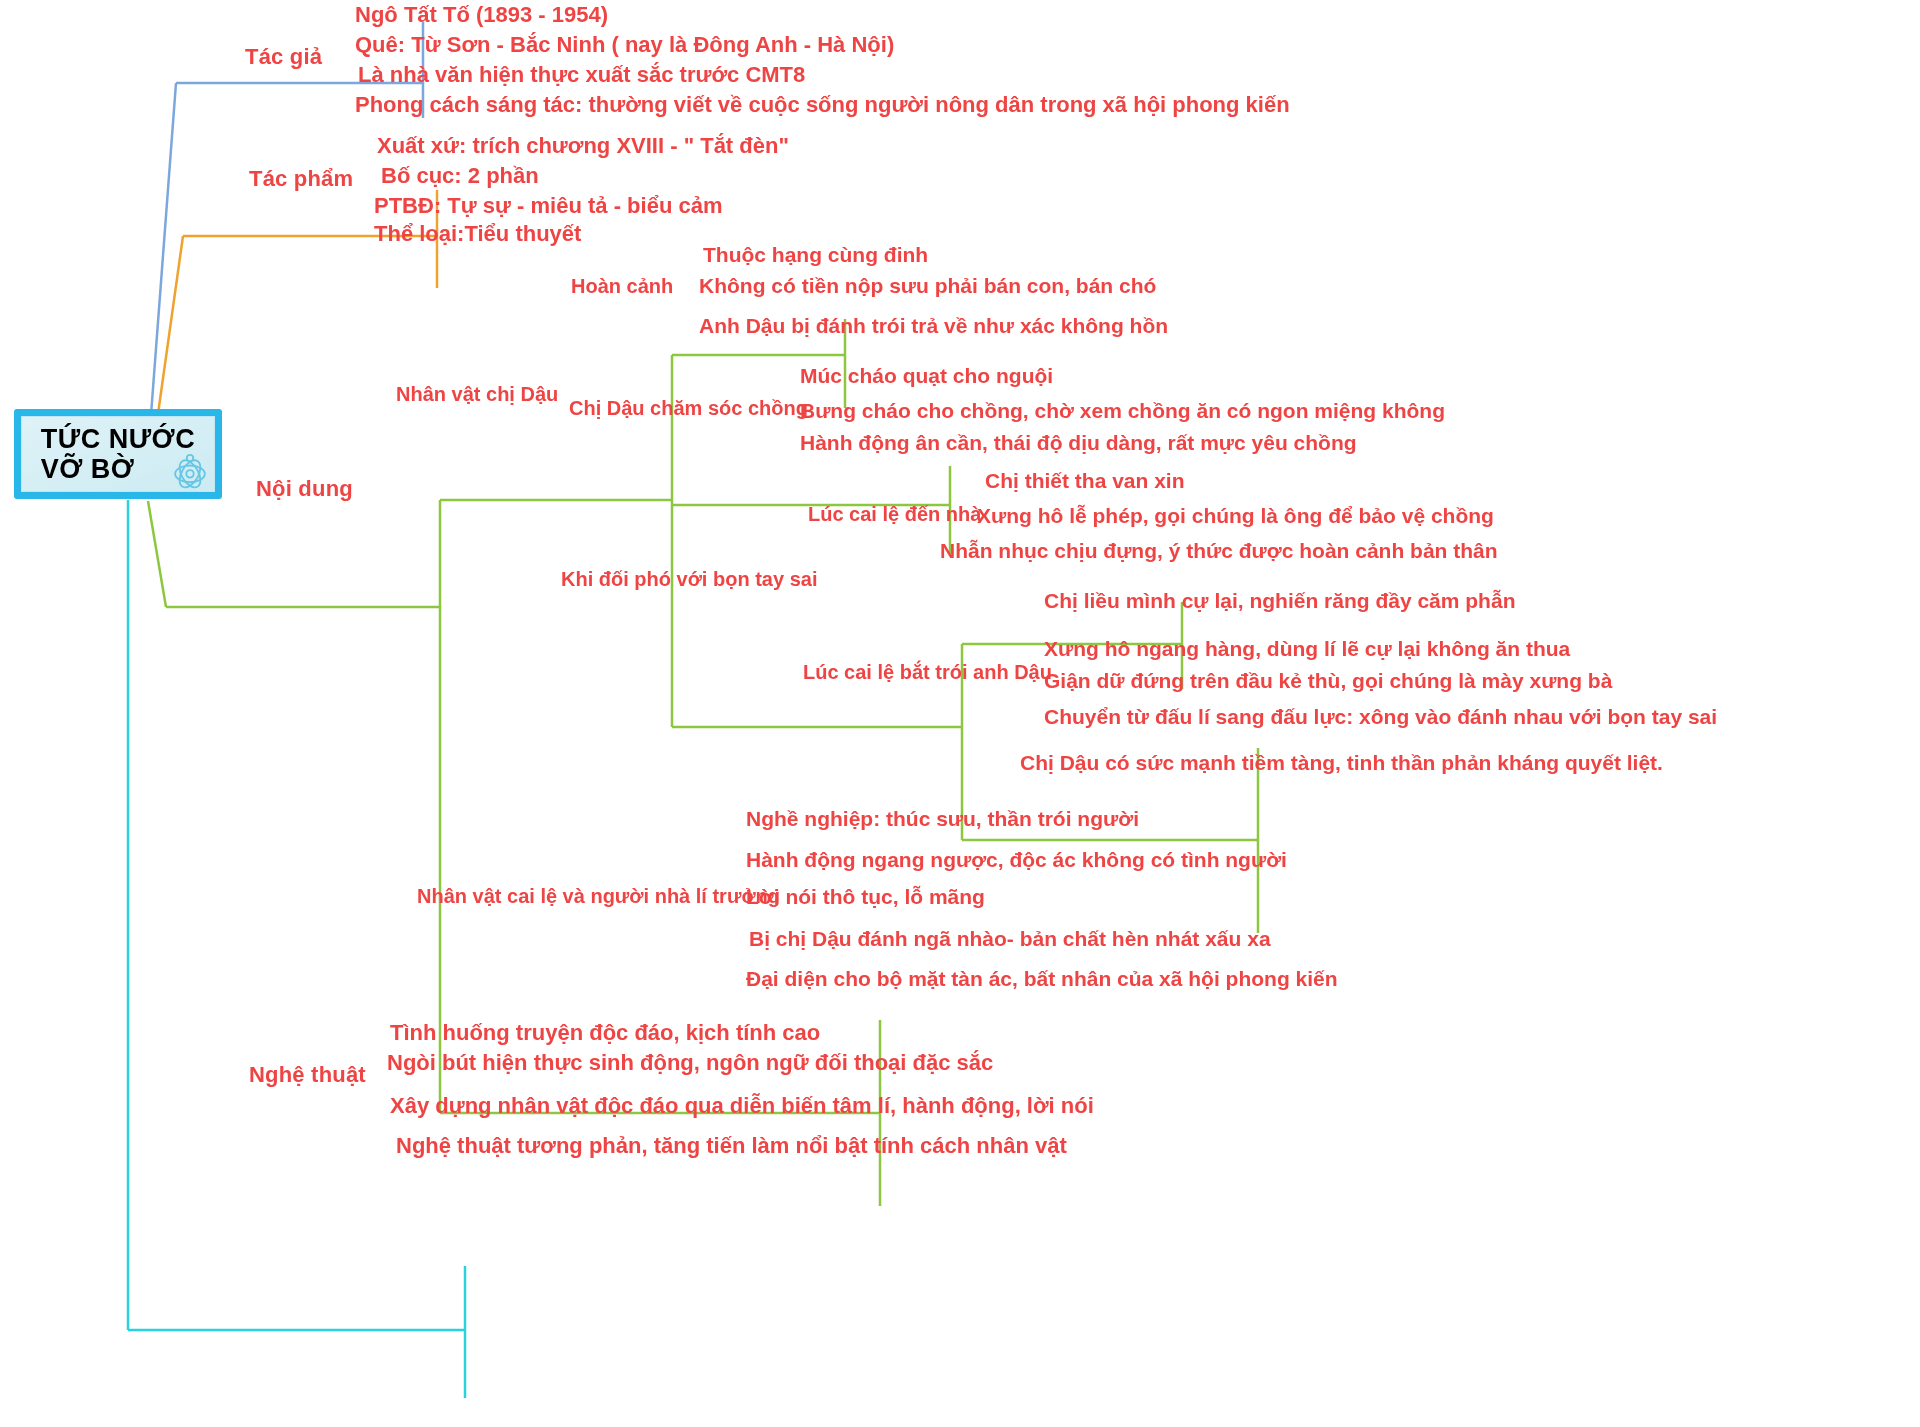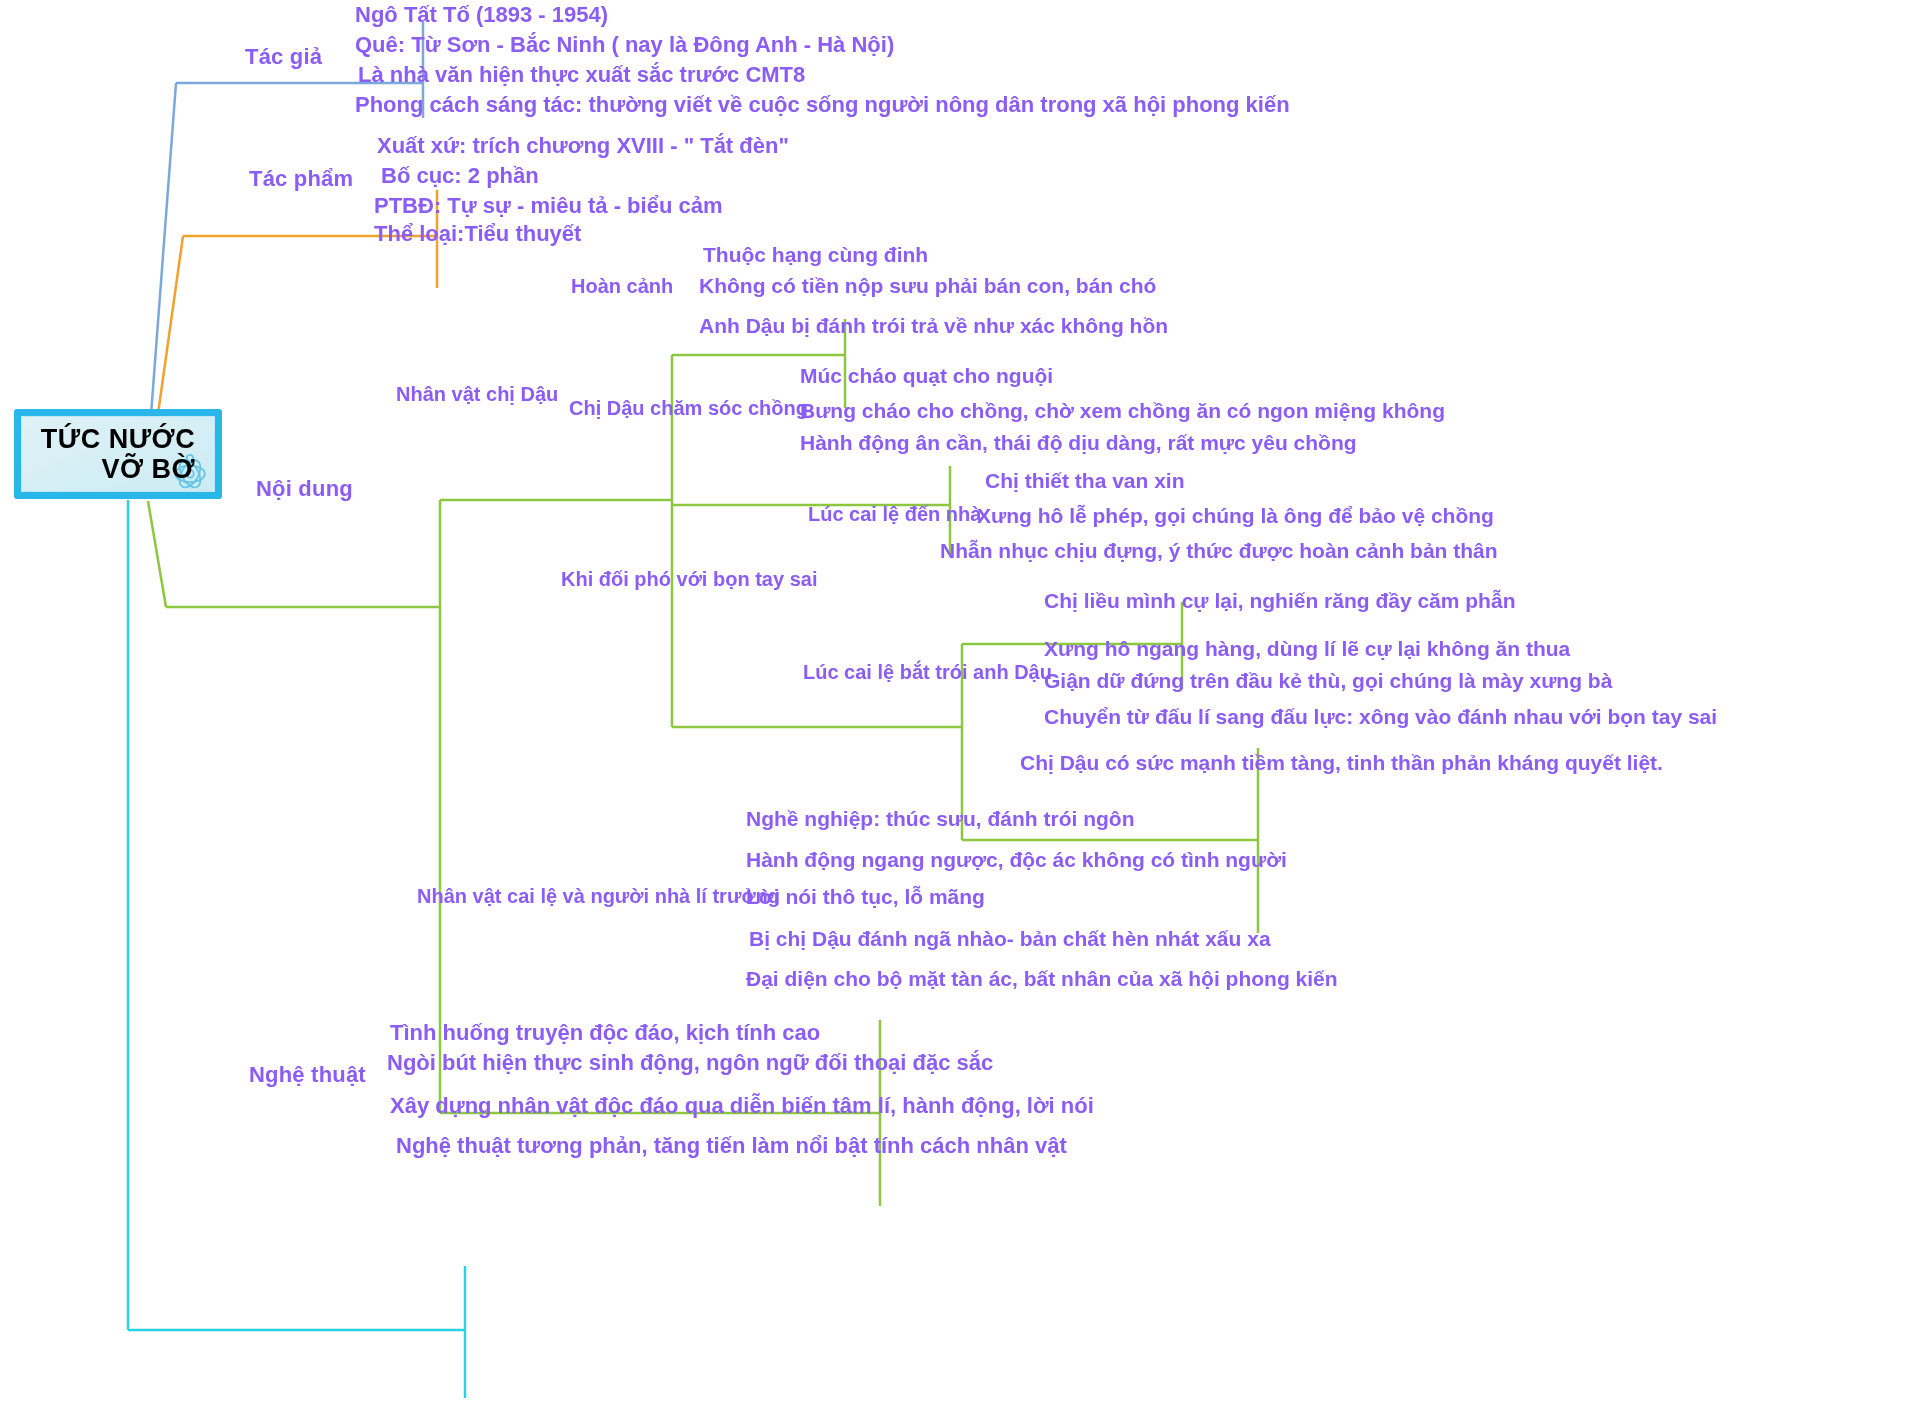--- a/index.html
+++ b/index.html
@@ -18,21 +18,21 @@
   #wires {
     position: absolute;
     left: 0; top: 0;
     width: 1920px;
     height: 1427px;
     pointer-events: none;
   }
   .node {
     position: absolute;
     white-space: nowrap;
-    color: #8b5cf6;
+    color: #ef4444;
     font-weight: bold;
     line-height: 1.05;
   }
   
   .lvl1 {
     font-size: 22px;
     letter-spacing: 0.2px;
   }
   
   .lvl2 {
@@ -66,21 +66,21 @@
     width: 100%;
     height: 100%;
     display: flex;
     align-items: center;
     justify-content: center;
   }
   #root-title {
     font-size: 27px;
     font-weight: bold;
     color: #000;
-    text-align: right;
+    text-align: left;
     line-height: 1.12;
     letter-spacing: 0.5px;
     z-index: 2;
   }
   #root-flower {
     position: absolute;
     right: -4px;
     bottom: -6px;
     width: 58px;
     height: 52px;
@@ -237,21 +237,21 @@
   <div class="node lvl3" style="left:940px; top:540px;">Nhẫn nhục chịu đựng, ý thức được hoàn cảnh bản thân</div>
 
   <div class="node lvl2" style="left:803px; top:662px;">Lúc cai lệ bắt trói anh Dậu</div>
   <div class="node lvl3" style="left:1044px; top:590px;">Chị liều mình cự lại, nghiến răng đầy căm phẫn</div>
   <div class="node lvl3" style="left:1044px; top:630px;margin-top:8px;">Xưng hô ngang hàng, dùng lí lẽ cự lại không ăn thua</div>
   <div class="node lvl3" style="left:1044px; top:670px;">Giận dữ đứng trên đầu kẻ thù, gọi chúng là mày xưng bà</div>
   <div class="node lvl3" style="left:1044px; top:706px;">Chuyển từ đấu lí sang đấu lực: xông vào đánh nhau với bọn tay sai</div>
   <div class="node lvl3" style="left:1020px; top:752px;">Chị Dậu có sức mạnh tiềm tàng, tinh thần phản kháng quyết liệt.</div>
 
   <div class="node lvl2" style="left:417px; top:886px;">Nhân vật cai lệ và người nhà lí trưởng</div>
-  <div class="node lvl3" style="left:746px; top:808px;">Nghề nghiệp: thúc sưu, đánh trói ngôn</div>
+  <div class="node lvl3" style="left:746px; top:808px;">Nghề nghiệp: thúc sưu, thần trói người</div>
   <div class="node lvl3" style="left:746px; top:849px;">Hành động ngang ngược, độc ác không có tình người</div>
   <div class="node lvl3" style="left:746px; top:886px;">Lời nói thô tục, lỗ mãng</div>
   <div class="node lvl3" style="left:749px; top:928px;">Bị chị Dậu đánh ngã nhào- bản chất hèn nhát xấu xa</div>
   <div class="node lvl3" style="left:746px; top:968px;">Đại diện cho bộ mặt tàn ác, bất nhân của xã hội phong kiến</div>
 
   <div class="node lvl1" style="left:249px; top:1063px;">Nghệ thuật</div>
   <div class="node leafA" style="left:390px; top:1021px;">Tình huống truyện độc đáo, kịch tính cao</div>
   <div class="node leafA" style="left:387px; top:1051px;">Ngòi bút hiện thực sinh động, ngôn ngữ đối thoại đặc sắc</div>
   <div class="node leafA" style="left:390px; top:1094px;">Xây dựng nhân vật độc đáo qua diễn biến tâm lí, hành động, lời nói</div>
   <div class="node leafA" style="left:396px; top:1134px;">Nghệ thuật tương phản, tăng tiến làm nổi bật tính cách nhân vật</div>

